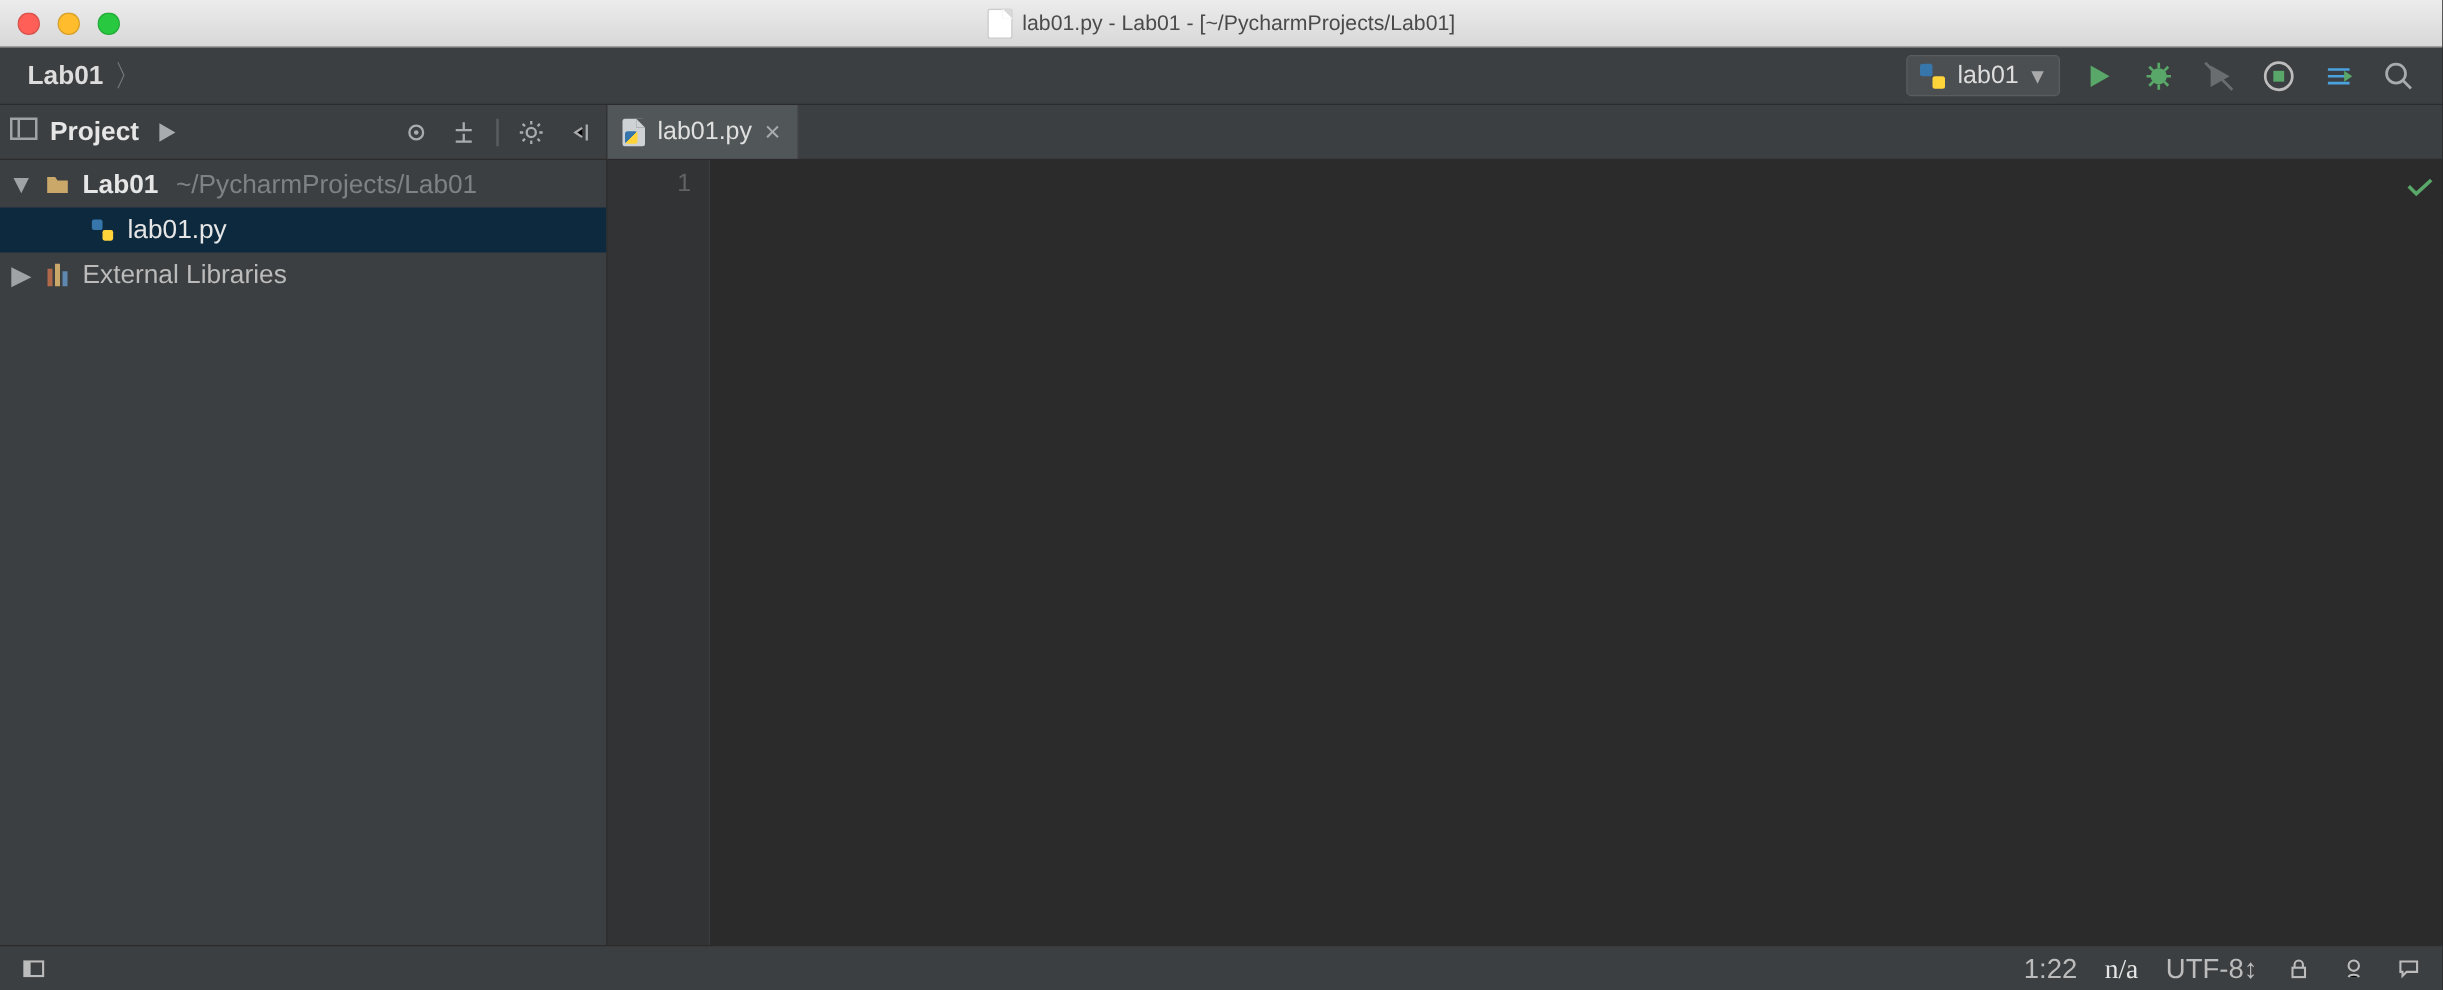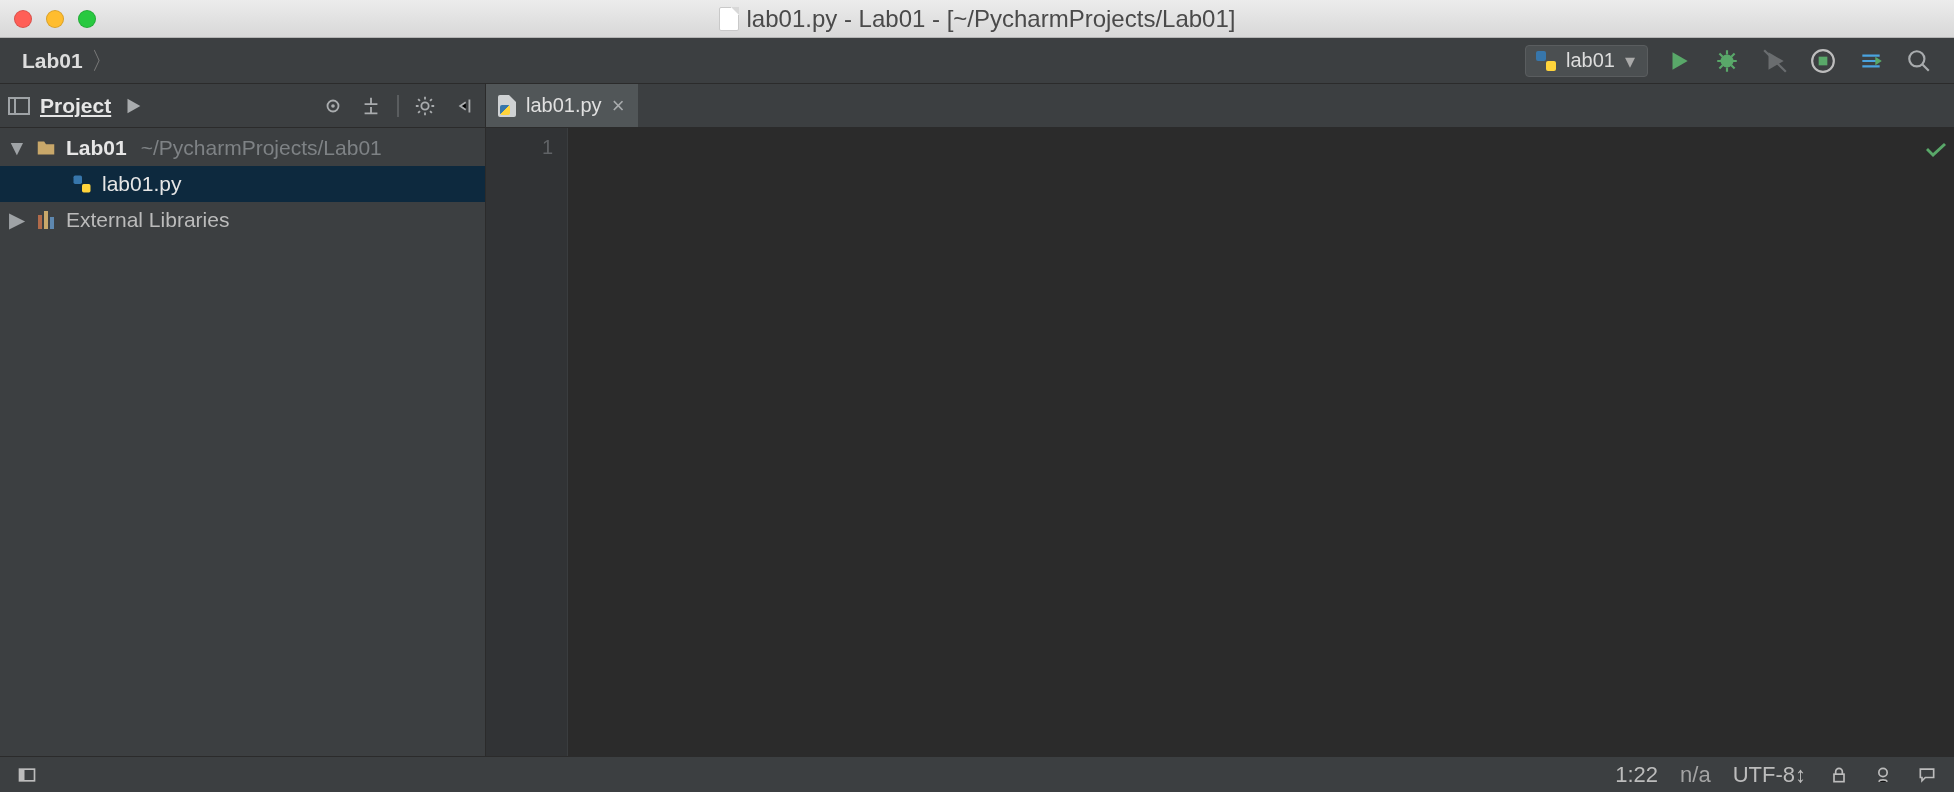--- a/index.html
+++ b/index.html
@@ -14,21 +14,21 @@
     align-items: center;
     position: relative;
   }
   .traffic-lights { display: flex; gap: 14px; margin-left: 14px; }
   .traf { width: 18px; height: 18px; border-radius: 50%; border: 1px solid rgba(0,0,0,.15); }
   .traf.red    { background: #ff5f57; }
   .traf.yellow { background: #ffbd2e; }
   .traf.green  { background: #28c940; }
   .title-center {
     position: absolute; left: 0; right: 0; text-align: center;
-    font-size: 24px; color: #4a4a4a; pointer-events: none;
+    font-size: 17px; color: #4a4a4a; pointer-events: none;
     display: flex; align-items: center; justify-content: center; gap: 8px;
   }
   .title-center .doc-icon {
     width: 20px; height: 24px; background: #fff;
     border: 1px solid #c9c9c9; border-radius: 2px; position: relative;
     display: inline-block;
   }
   .title-center .doc-icon:before {
     content: ""; position: absolute; right: -1px; top: -1px;
     border-top: 8px solid #d8d8d8; border-left: 8px solid #fff;
@@ -61,21 +61,21 @@
   
   .main-row { display: flex; height: calc(792px - 38px - 46px - 36px); }
 
   
   .project-panel { width: 486px; background: #3c3f41; border-right: 1px solid #2b2b2b; display: flex; flex-direction: column; }
   .panel-header {
     height: 44px; display: flex; align-items: center; justify-content: space-between;
     padding: 0 10px 0 8px; background: #3c3f41;
     border-bottom: 1px solid #2b2b2b; font-size: 21px; font-weight: 600; color: #e6e6e6;
   }
-  .panel-header .left { display:flex; align-items:center; gap:10px;text-decoration:underline; }
+  .panel-header .left { display:flex; align-items:flex-start; gap:10px; }
   .panel-header .boxicon { width:22px; height:18px; border:2px solid #9fa3a6; display:inline-block; position:relative; }
   .panel-header .boxicon:before { content:""; position:absolute; left:4px; top:0; bottom:0; width:2px; background:#9fa3a6; }
   .panel-header .right { display:flex; align-items:center; gap:14px; color:#8e9194; }
   .panel-header .divider { width:2px; height:22px; background:#5a5d5f; }
   .mini-icon { width:24px; height:24px; display:flex; align-items:center; justify-content:center; cursor:pointer; }
   .mini-icon svg { width:22px; height:22px; }
 
   .tree { flex:1; overflow:auto; font-size: 21px; padding-top: 2px; }
   .tree-row { display:flex; align-items:center; height: 36px; gap:8px; padding-left: 8px; white-space: nowrap; }
   .tree-row .arrow { width:18px; color:#9fa3a6; display:inline-flex; justify-content:center; }
@@ -110,21 +110,21 @@
   .right-stripe { position:absolute; right:6px; top:10px; }
   .right-stripe svg { width:24px; height:24px; }
 
   
   .statusbar {
     height:36px; background:#3c3f41; border-top:1px solid #2b2b2b;
     display:flex; align-items:center; justify-content:space-between;
     padding:0 16px; font-size:22px; color:#bcbcbc;
   }
   .statusbar .left, .statusbar .right { display:flex; align-items:center; gap:22px; }
-  .statusbar .dim { color:#a3a3a3; }
+  .statusbar .dim { color:#e5e5e5;font-family:Liberation Serif, serif; }
   .status-icon { width:22px; height:22px; display:inline-flex; align-items:center; justify-content:center; }
   .status-icon svg { width:20px; height:20px; }
 </style>
 </head>
 <body>
 
 <div class="titlebar">
   <div class="traffic-lights">
     <div class="traf red"></div>
     <div class="traf yellow"></div>

